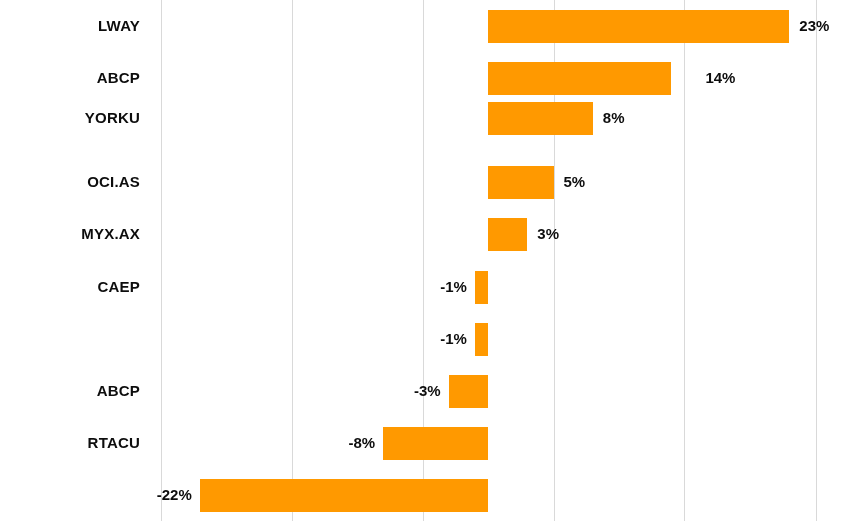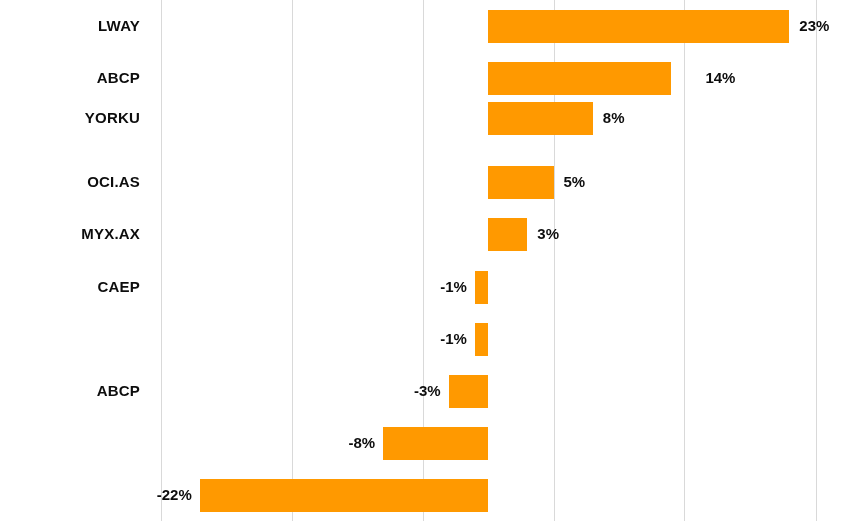--- a/index.html
+++ b/index.html
@@ -129,20 +129,21 @@
         <div class="row" style="top: 312.6px;">
           <div class="bar" title="CAEP -1%" style="background: rgb(255, 153, 0); width: 13.1px; left: 474.9px;"></div>
           <div class="val-label neg" style="right: 396.1px;">-1%</div>
         </div>
         <div class="row" style="top: 364.7px;">
           <div class="cat-label">ABCP</div>
           <div class="bar" title="ABCP -3%" style="background: rgb(255, 153, 0); width: 39.3px; left: 448.7px;"></div>
           <div class="val-label neg" style="right: 422.3px;">-3%</div>
         </div>
         <div class="row" style="top: 416.8px;">
+          <div class="cat-label">RTACU</div>
           <div class="bar" title="RTACU -8%" style="background: rgb(255, 153, 0); width: 104.8px; left: 383.2px;"></div>
           <div class="val-label neg" style="right: 487.8px;">-8%</div>
         </div>
         <div class="row" style="top: 468.9px;">
           <div class="bar" title="BOOM -22%" style="background: rgb(255, 153, 0); width: 288.2px; left: 199.8px;"></div>
           <div class="val-label neg" style="right: 671.2px; text-align: center;">-22%</div>
         </div>
       </div>
   </div>
 

